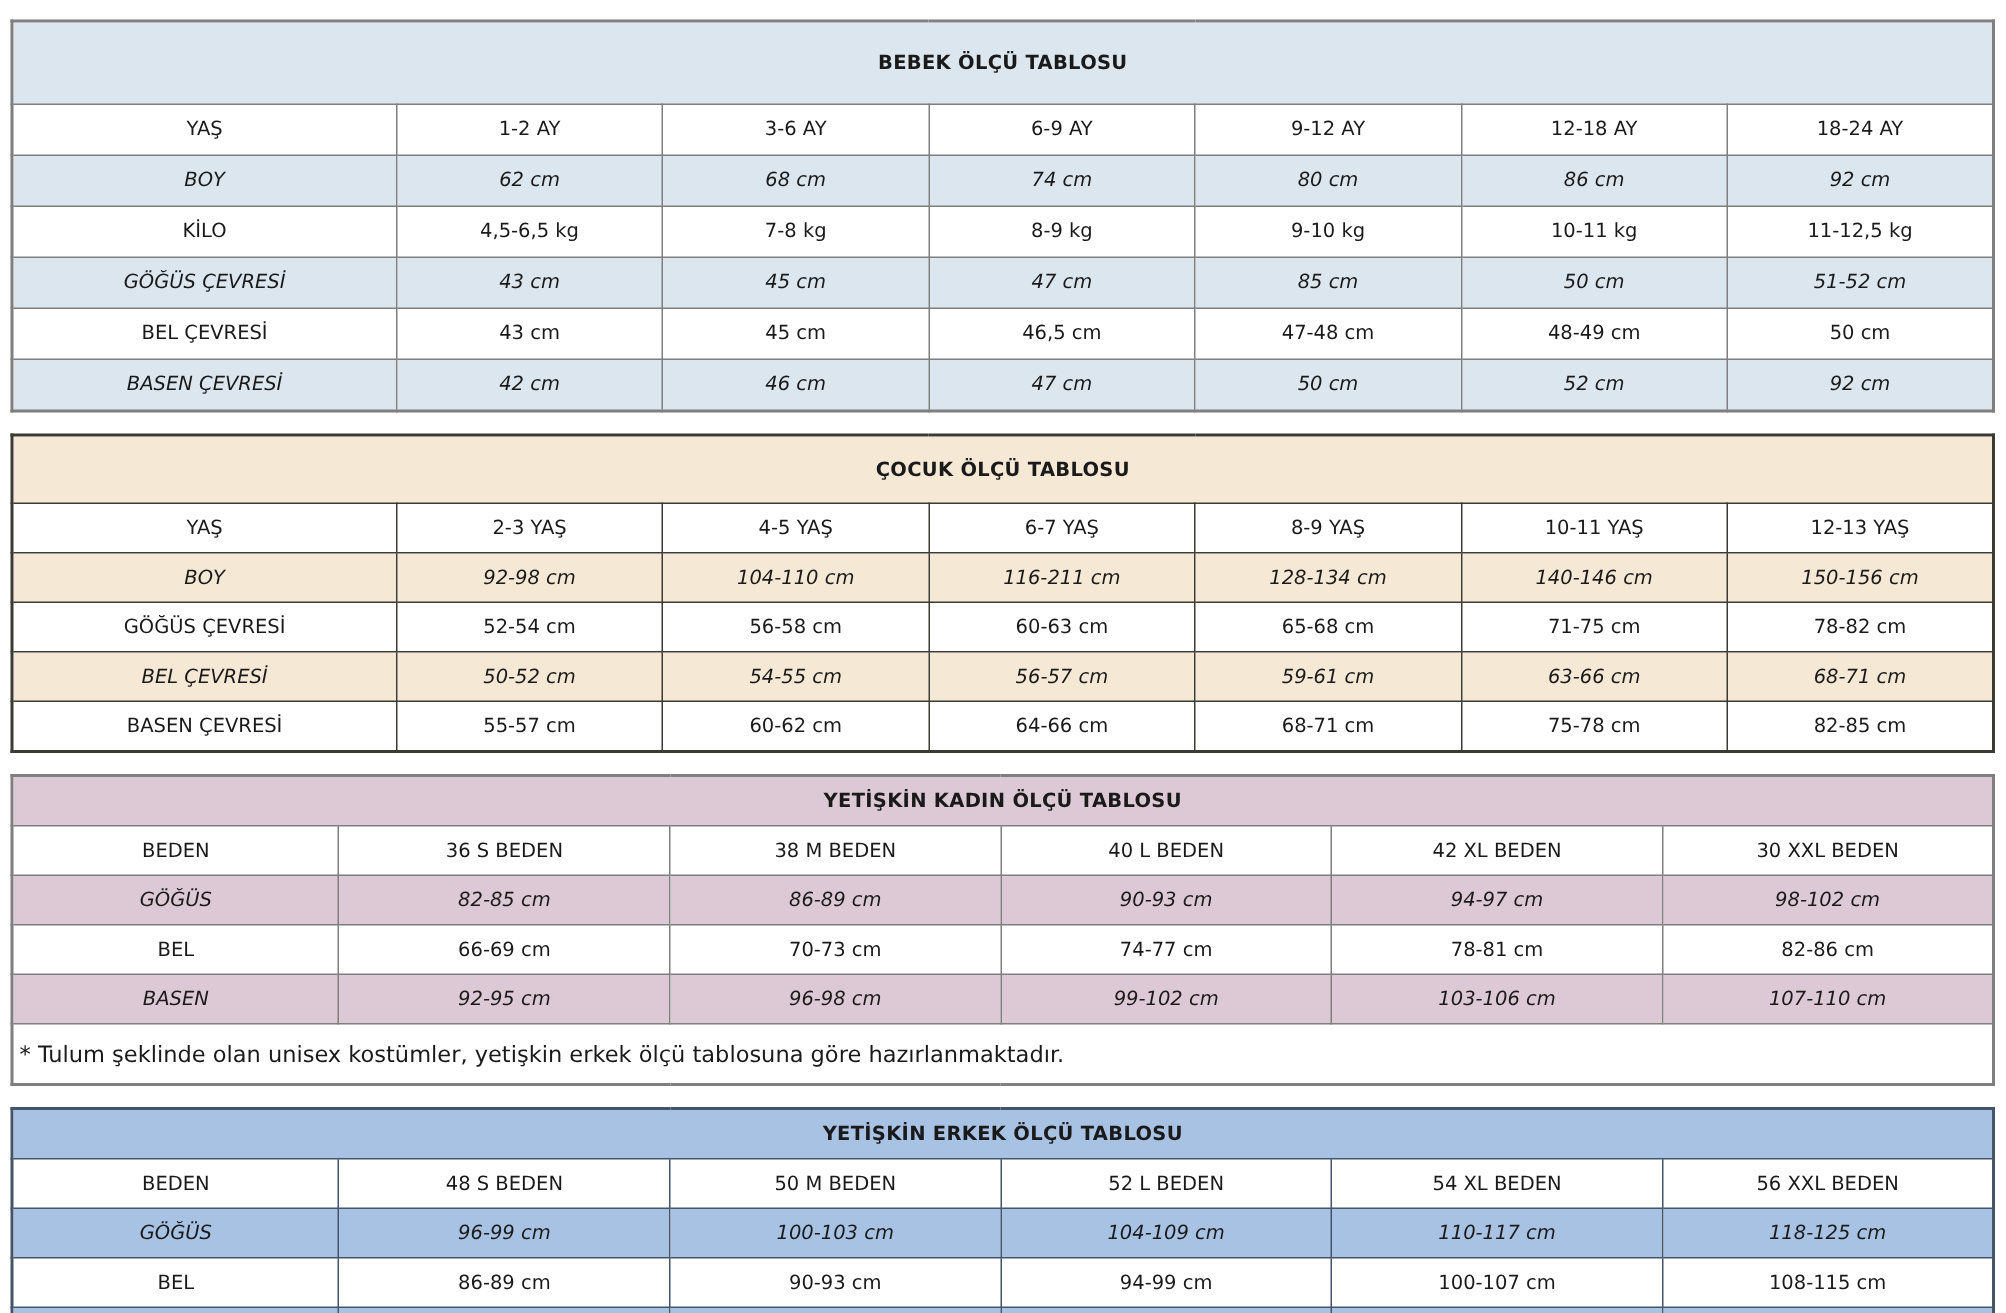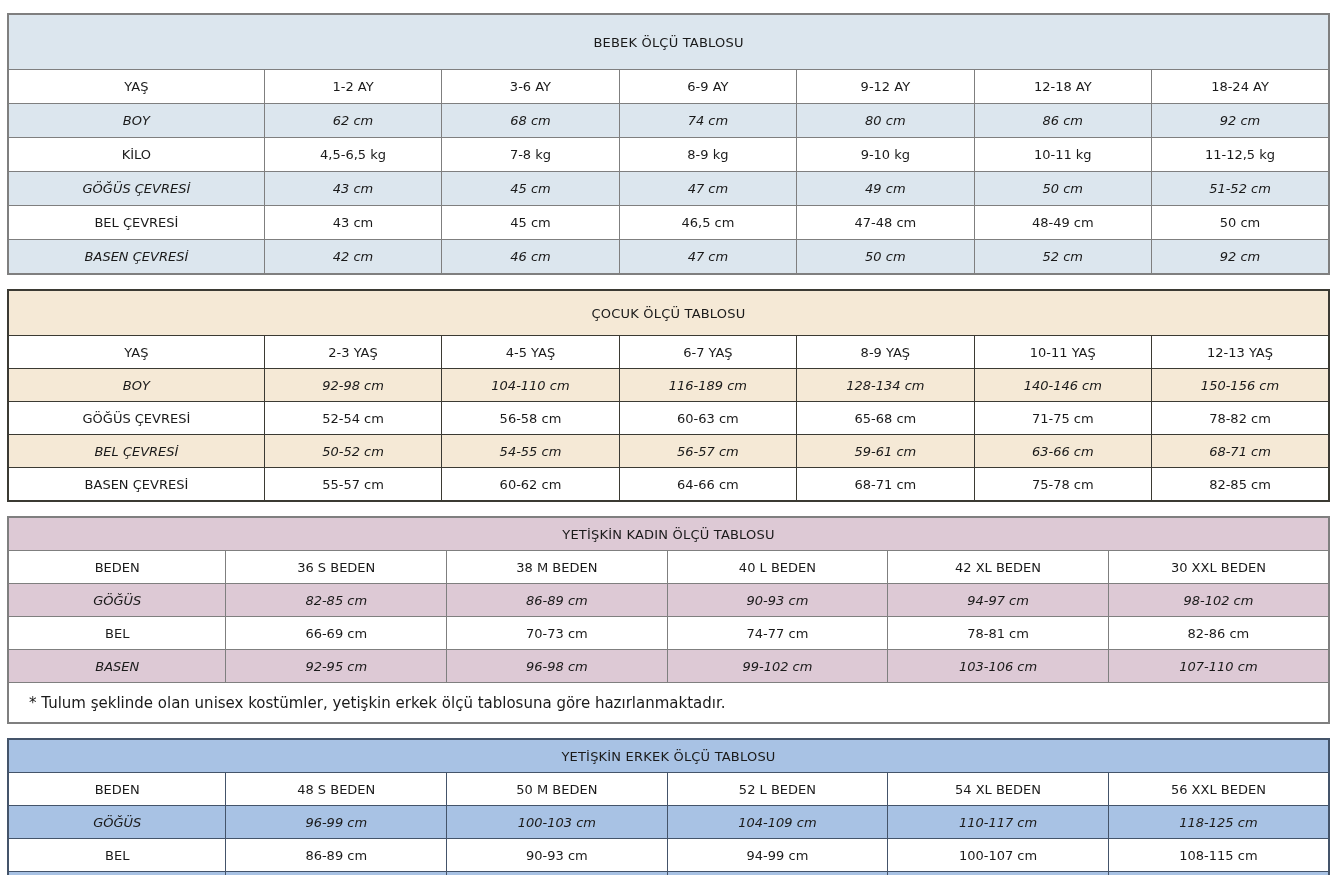--- a/index.html
+++ b/index.html
@@ -23,38 +23,38 @@
   table.size-table td {
     border: 1px solid var(--border);
     text-align: center;
     vertical-align: middle;
     font-size: 13px;
     padding: 1px 4px;
     overflow: hidden;
     white-space: nowrap;
   }
   td.title-cell {
-    font-weight: normal;
+    font-weight: bold;
     font-size: 16px;
     background: var(--shade);
     letter-spacing: 0.2px;
   }
   tr.data-row td { height: 30px; background: #ffffff; }
   tr.data-row.shaded td { background: var(--shade); font-style: italic; }
   
   .tbl-0 td.title-cell { height: 52px; }
   .tbl-1 td.title-cell { height: 42px; }
   .tbl-2 td.title-cell, .tbl-3 td.title-cell { height: 30px; }
   .tbl-0 tr.data-row td { height: 31px; }
   tr.footnote-row td {
     height: 37px;
     text-align: left;
     font-size: 15px;
     background: #ffffff;
-    padding-left: 20px;
+    padding-left: 4px;
     white-space: pre-wrap;
   }
 </style>
 </head>
 <body>
 
 <div id="page">
     <table class="size-table tbl-0" style="--shade: #dce6ee; --border: #7f7f7f;">
       <colgroup>
         <col style="width: 19.4%;">
@@ -94,21 +94,21 @@
           <td>8-9 kg</td>
           <td>9-10 kg</td>
           <td>10-11 kg</td>
           <td>11-12,5 kg</td>
         </tr>
         <tr class="data-row shaded">
           <td>GÖĞÜS ÇEVRESİ</td>
           <td>43 cm</td>
           <td>45 cm</td>
           <td>47 cm</td>
-          <td>49 cm</td>
+          <td>85 cm</td>
           <td>50 cm</td>
           <td>51-52 cm</td>
         </tr>
         <tr class="data-row">
           <td>BEL ÇEVRESİ</td>
           <td>43 cm</td>
           <td>45 cm</td>
           <td>46,5 cm</td>
           <td>47-48 cm</td>
           <td>48-49 cm</td>
@@ -145,21 +145,21 @@
           <td>4-5 YAŞ</td>
           <td>6-7 YAŞ</td>
           <td>8-9 YAŞ</td>
           <td>10-11 YAŞ</td>
           <td>12-13 YAŞ</td>
         </tr>
         <tr class="data-row shaded">
           <td>BOY</td>
           <td>92-98 cm</td>
           <td>104-110 cm</td>
-          <td>116-189 cm</td>
+          <td>116-211 cm</td>
           <td>128-134 cm</td>
           <td>140-146 cm</td>
           <td>150-156 cm</td>
         </tr>
         <tr class="data-row">
           <td>GÖĞÜS ÇEVRESİ</td>
           <td>52-54 cm</td>
           <td>56-58 cm</td>
           <td>60-63 cm</td>
           <td>65-68 cm</td>

